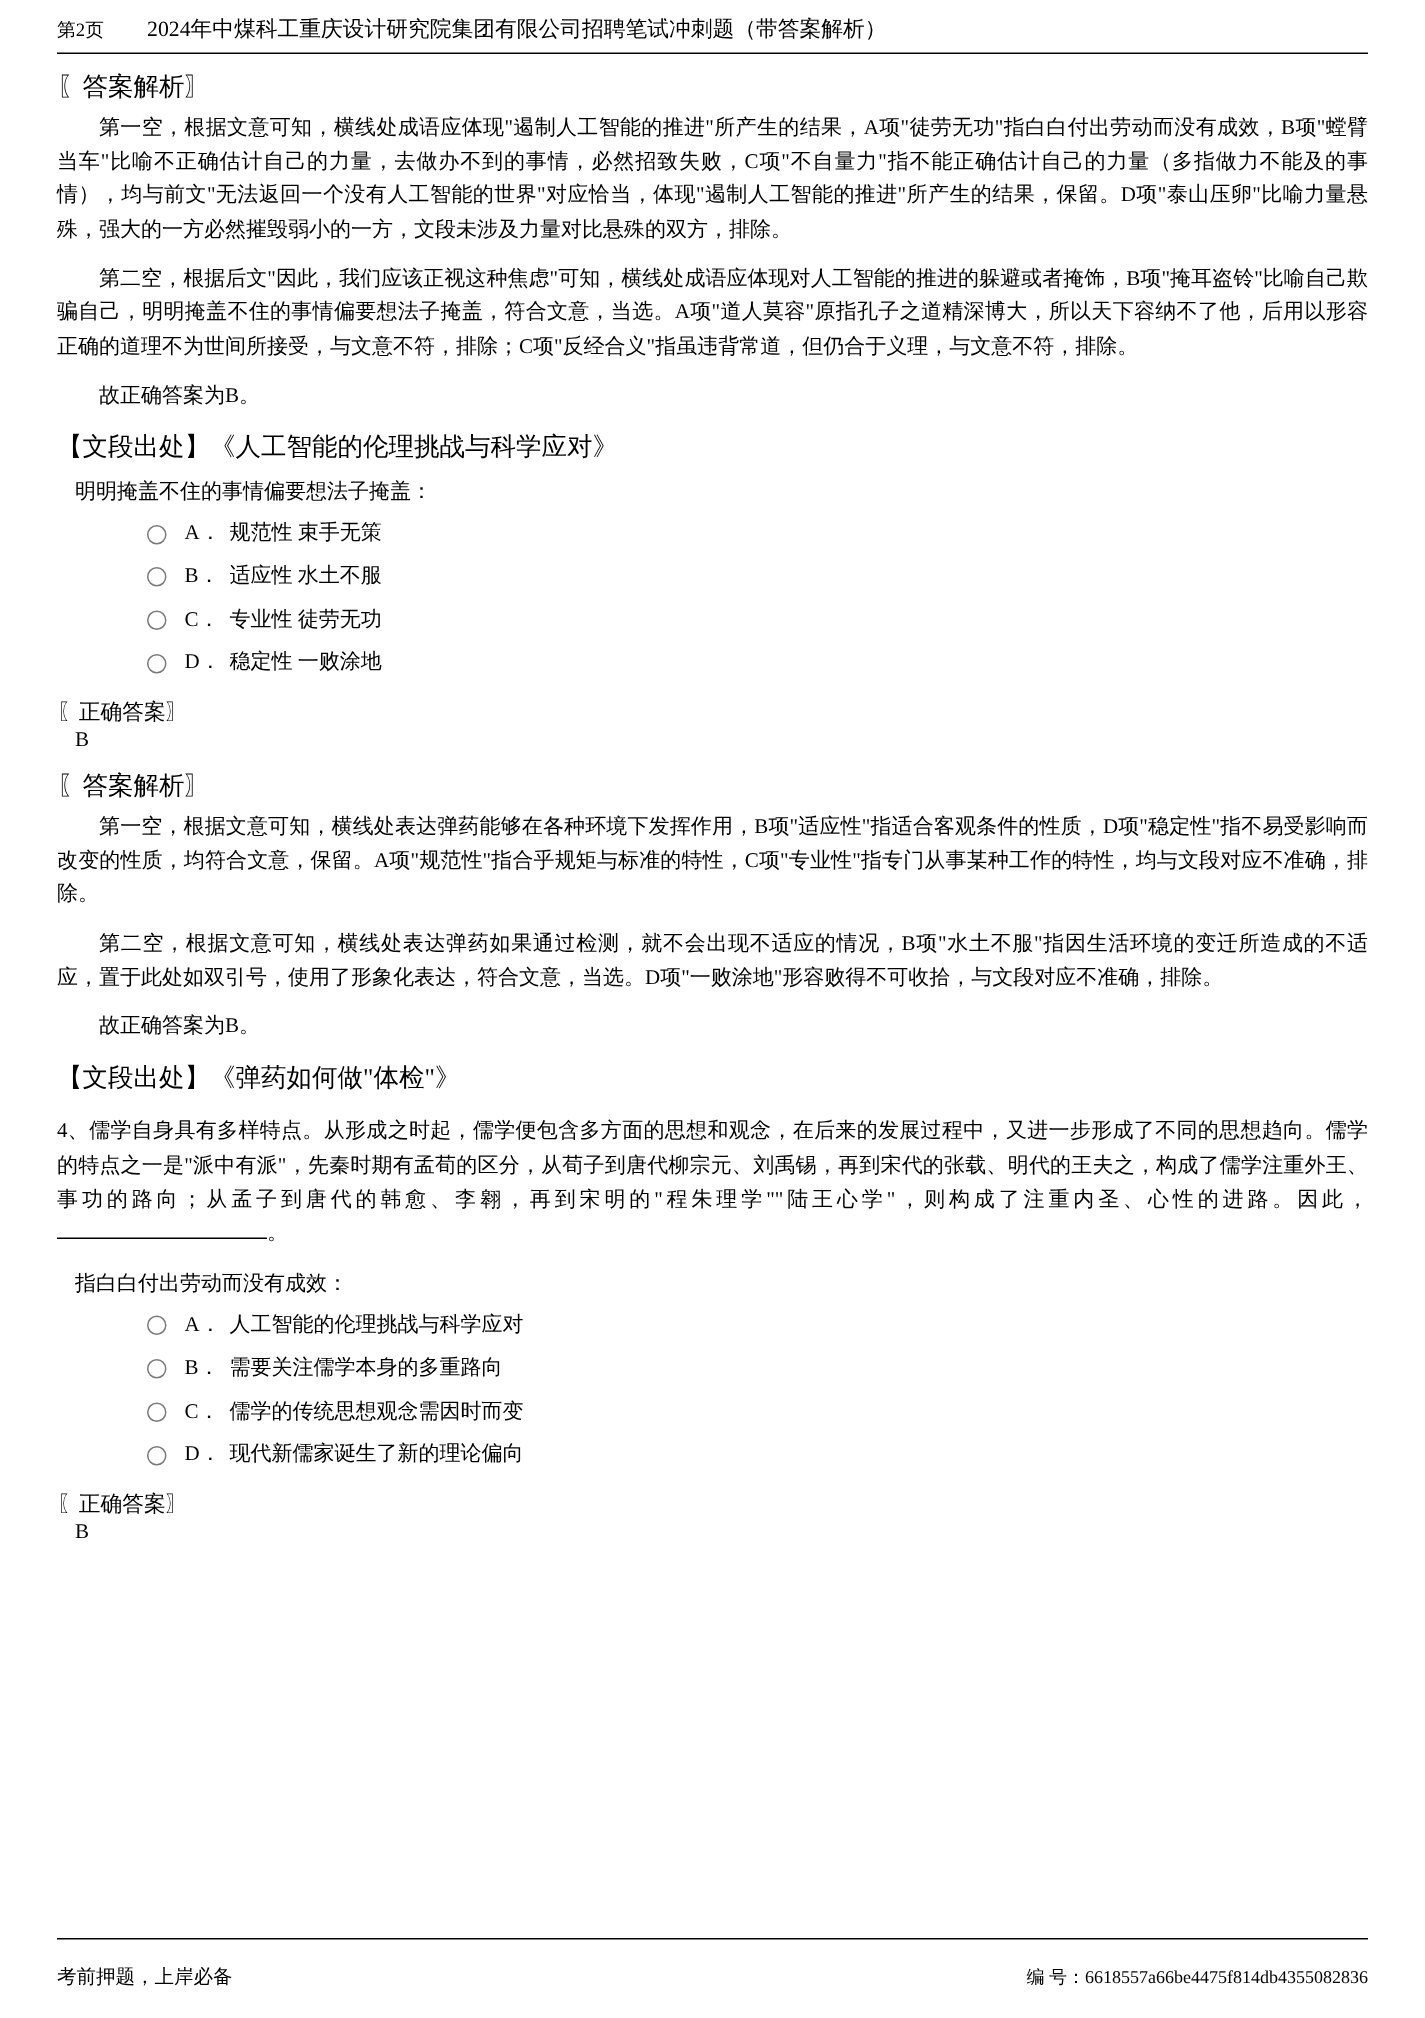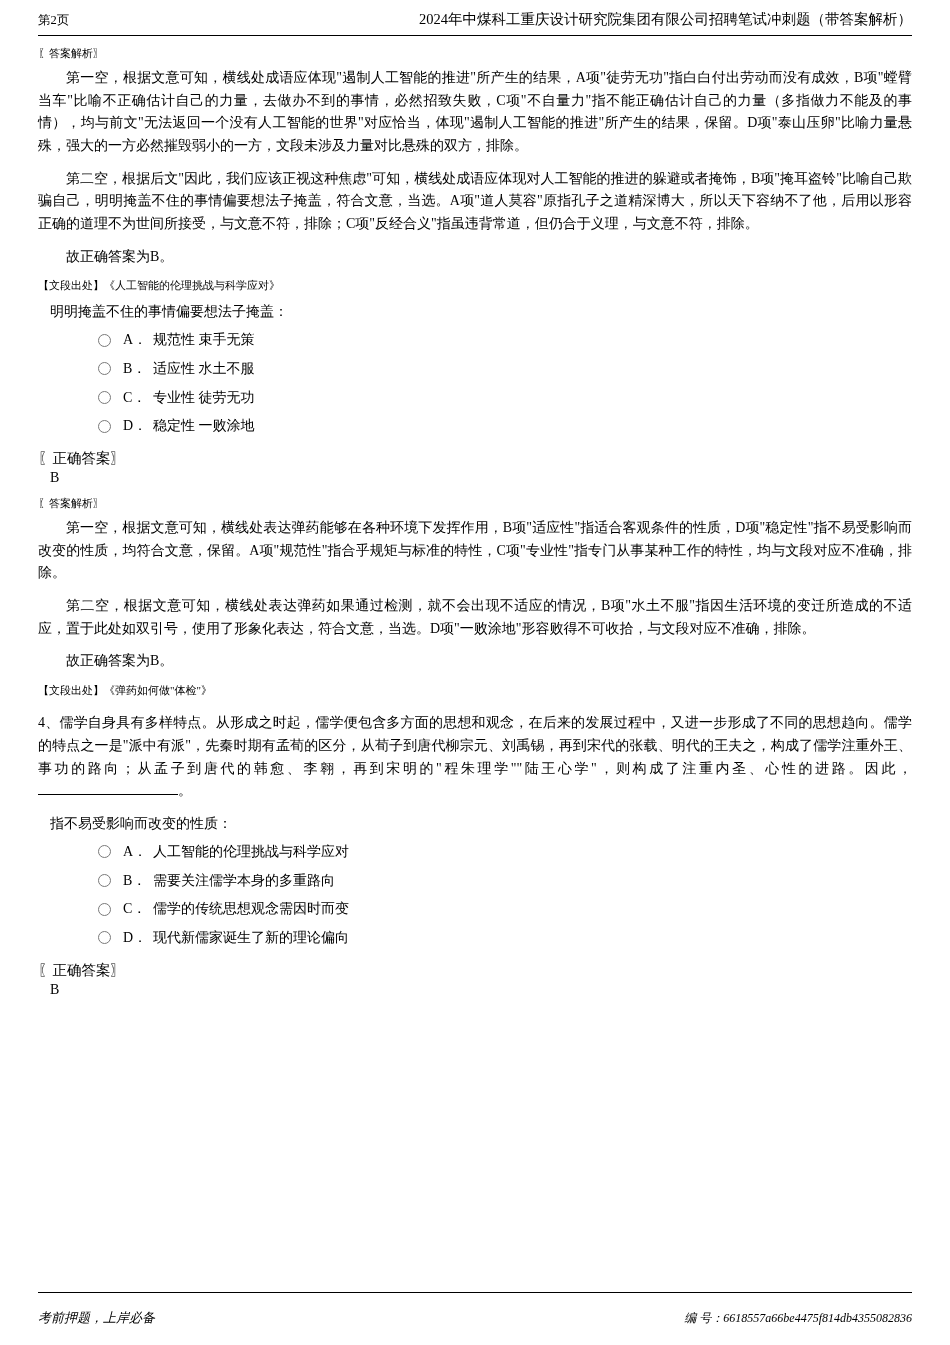--- a/index.html
+++ b/index.html
@@ -29,31 +29,31 @@
     padding-top: 10px;
     font-size: 13.5px;
   }
   .header .page-num {
     width: 120px;
     flex: 0 0 auto;
     font-size: 12.5px;
   }
   .header .doc-title {
     flex: 1 1 auto;
-    text-align: right;
+    text-align: left;
     font-size: 14.5px;
     margin-left: -60px;
   }
   .hr {
     border: none;
     border-top: 1px solid #000;
     margin: 6px 0 10px 0;
   }
   .section-label {
-    font-size: 11px;
+    font-size: 17px;
     margin: 10px 0 6px 0;
     font-family: "Liberation Serif", serif;
   }
   p.body {
     font-size: 14px;
     line-height: 1.62;
     text-align: justify;
     margin: 0 0 10px 0;
     text-indent: 0;
   }
@@ -113,21 +113,20 @@
   }
   .footer {
     position: absolute;
     left: 38px;
     right: 38px;
     bottom: 18px;
     display: flex;
     justify-content: space-between;
     align-items: flex-end;
     font-size: 13px;
-    font-style: italic;
   }
   .footer .right {
     font-size: 12px;
   }
   .footer-hr {
     position: absolute;
     left: 38px;
     right: 38px;
     bottom: 44px;
     border: none;
@@ -187,21 +186,21 @@
   <p class="body indent">第一空，根据文意可知，横线处表达弹药能够在各种环境下发挥作用，B项"适应性"指适合客观条件的性质，D项"稳定性"指不易受影响而改变的性质，均符合文意，保留。A项"规范性"指合乎规矩与标准的特性，C项"专业性"指专门从事某种工作的特性，均与文段对应不准确，排除。</p>
   <p class="body indent">第二空，根据文意可知，横线处表达弹药如果通过检测，就不会出现不适应的情况，B项"水土不服"指因生活环境的变迁所造成的不适应，置于此处如双引号，使用了形象化表达，符合文意，当选。D项"一败涂地"形容败得不可收拾，与文段对应不准确，排除。</p>
   <p class="body indent">故正确答案为B。</p>
 
   <div class="section-label">【文段出处】《弹药如何做"体检"》</div>
 
   <div class="q-stem">
     <span>4、</span><span>儒学自身具有多样特点。从形成之时起，儒学便包含多方面的思想和观念，在后来的发展过程中，又进一步形成了不同的思想趋向。儒学的特点之一是"派中有派"，先秦时期有孟荀的区分，从荀子到唐代柳宗元、刘禹锡，再到宋代的张载、明代的王夫之，构成了儒学注重外王、事功的路向；从孟子到唐代的韩愈、李翱，再到宋明的"程朱理学""陆王心学"，则构成了注重内圣、心性的进路。因此，</span><span class="blank" style="width:140px"></span><span>。</span>
   </div>
 
-  <div class="prompt">指不易受影响而改变的性质：</div>
+  <div class="prompt">指白白付出劳动而没有成效：</div>
 
   <div class="options">
     <div class="opt">
       <span class="radio"></span>
       <span class="opt-letter">A．</span>
       <span>人工智能的伦理挑战与科学应对</span>
     </div>
     <div class="opt">
       <span class="radio"></span>
       <span class="opt-letter">B．</span>

